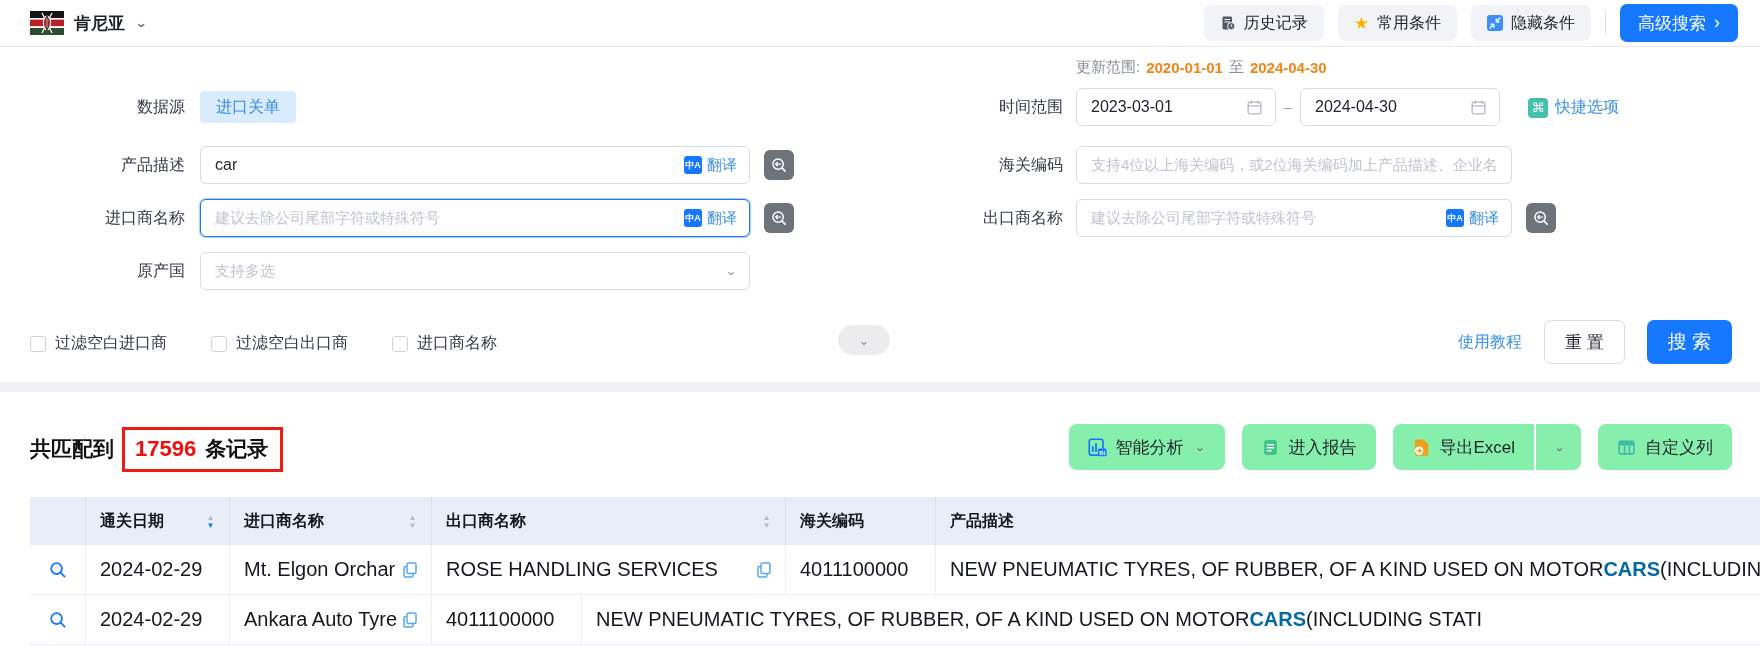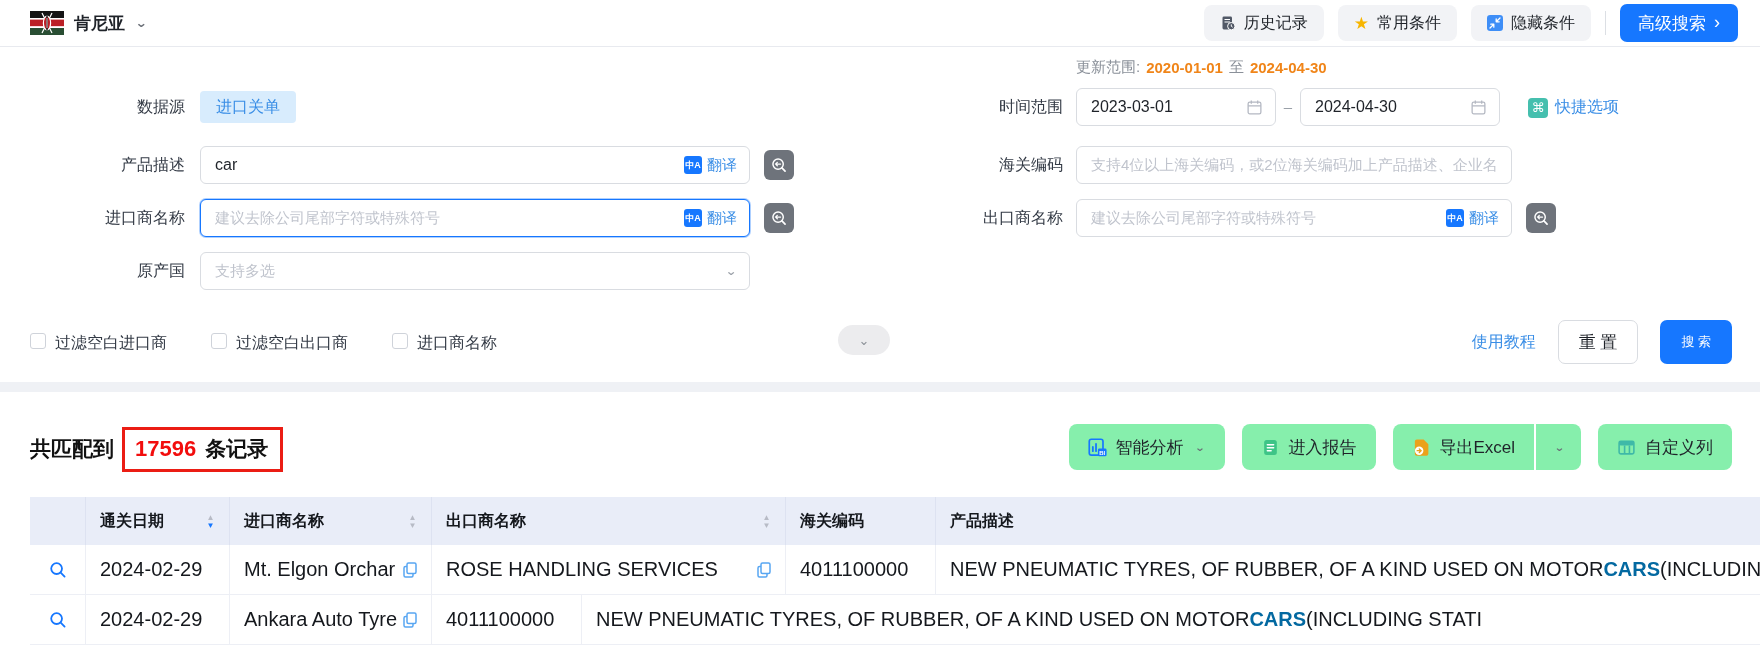--- a/index.html
+++ b/index.html
@@ -62,35 +62,35 @@
     gap:7px; cursor:pointer; }
   .cmd-ico { width:20px; height:20px; background:#45bfae; border-radius:4px; color:#fff;
     font-size:13px; display:flex; align-items:center; justify-content:center; font-style:normal; }
   .quick-lbl { color:#3a8ee6; font-size:16px; }
 
   .util-ico { position:absolute; width:30px; height:30px; background:#6e737b;
     border-radius:6px; display:flex; align-items:center; justify-content:center; cursor:pointer; }
   .sel-chev { color:#9aa0a8; font-size:14px; font-weight:bold; transform:scaleY(.8); flex:none; cursor:pointer; }
 
   .filters { position:absolute; left:30px; top:333px; display:flex; gap:44px; }
-  .filter-item { display:flex; gap:9px; cursor:pointer; }
+  .filter-item { display:flex; align-items:center; gap:9px; cursor:pointer; }
   .cb { width:16px; height:16px; border:1px solid #cfd3da; border-radius:3px; background:#fff; }
   .cb-lbl { font-size:16px; color:#333a45; }
 
   .collapse-pill { position:absolute; left:838px; top:325px; width:52px; height:30px;
     background:#ececee; border:none; border-radius:16px; color:#8b9097; font-size:13px;
     display:flex; align-items:center; justify-content:center; cursor:pointer; font-family:inherit; }
 
   .form-actions { position:absolute; right:28px; top:320px; height:44px;
     display:flex; align-items:center; gap:22px; }
   .link { color:#3a8ee6; font-size:16px; cursor:pointer; }
   .ghost-btn { height:44px; padding:0 20px; background:#fff; border:1px solid #d9dce1;
     border-radius:7px; font-size:17px; color:#1f2329; font-family:inherit; cursor:pointer; }
   .primary-btn { height:44px; padding:0 21px; background:#1677ff; border:none;
-    border-radius:7px; font-size:13px; color:#fff; font-family:inherit; cursor:pointer; }
+    border-radius:7px; font-size:19px; color:#fff; font-family:inherit; cursor:pointer; }
 
   .gray-band { position:absolute; left:0; top:382px; width:1760px; height:10px; background:#eff1f5; }
 
   
   .summary { position:absolute; left:30px; top:424px; height:50px; display:flex; align-items:center; }
   .sum-prefix { font-size:21px; font-weight:bold; color:#111; }
   .red-box { display:inline-flex; align-items:center; gap:9px; margin-left:8px;
     border:3px solid #eb1d14; padding:5px 12px 6px 10px; }
   .sum-count { font-size:22px; font-weight:bold; color:#f20d0d; }
   .sum-suffix { font-size:21px; font-weight:bold; color:#111; }

